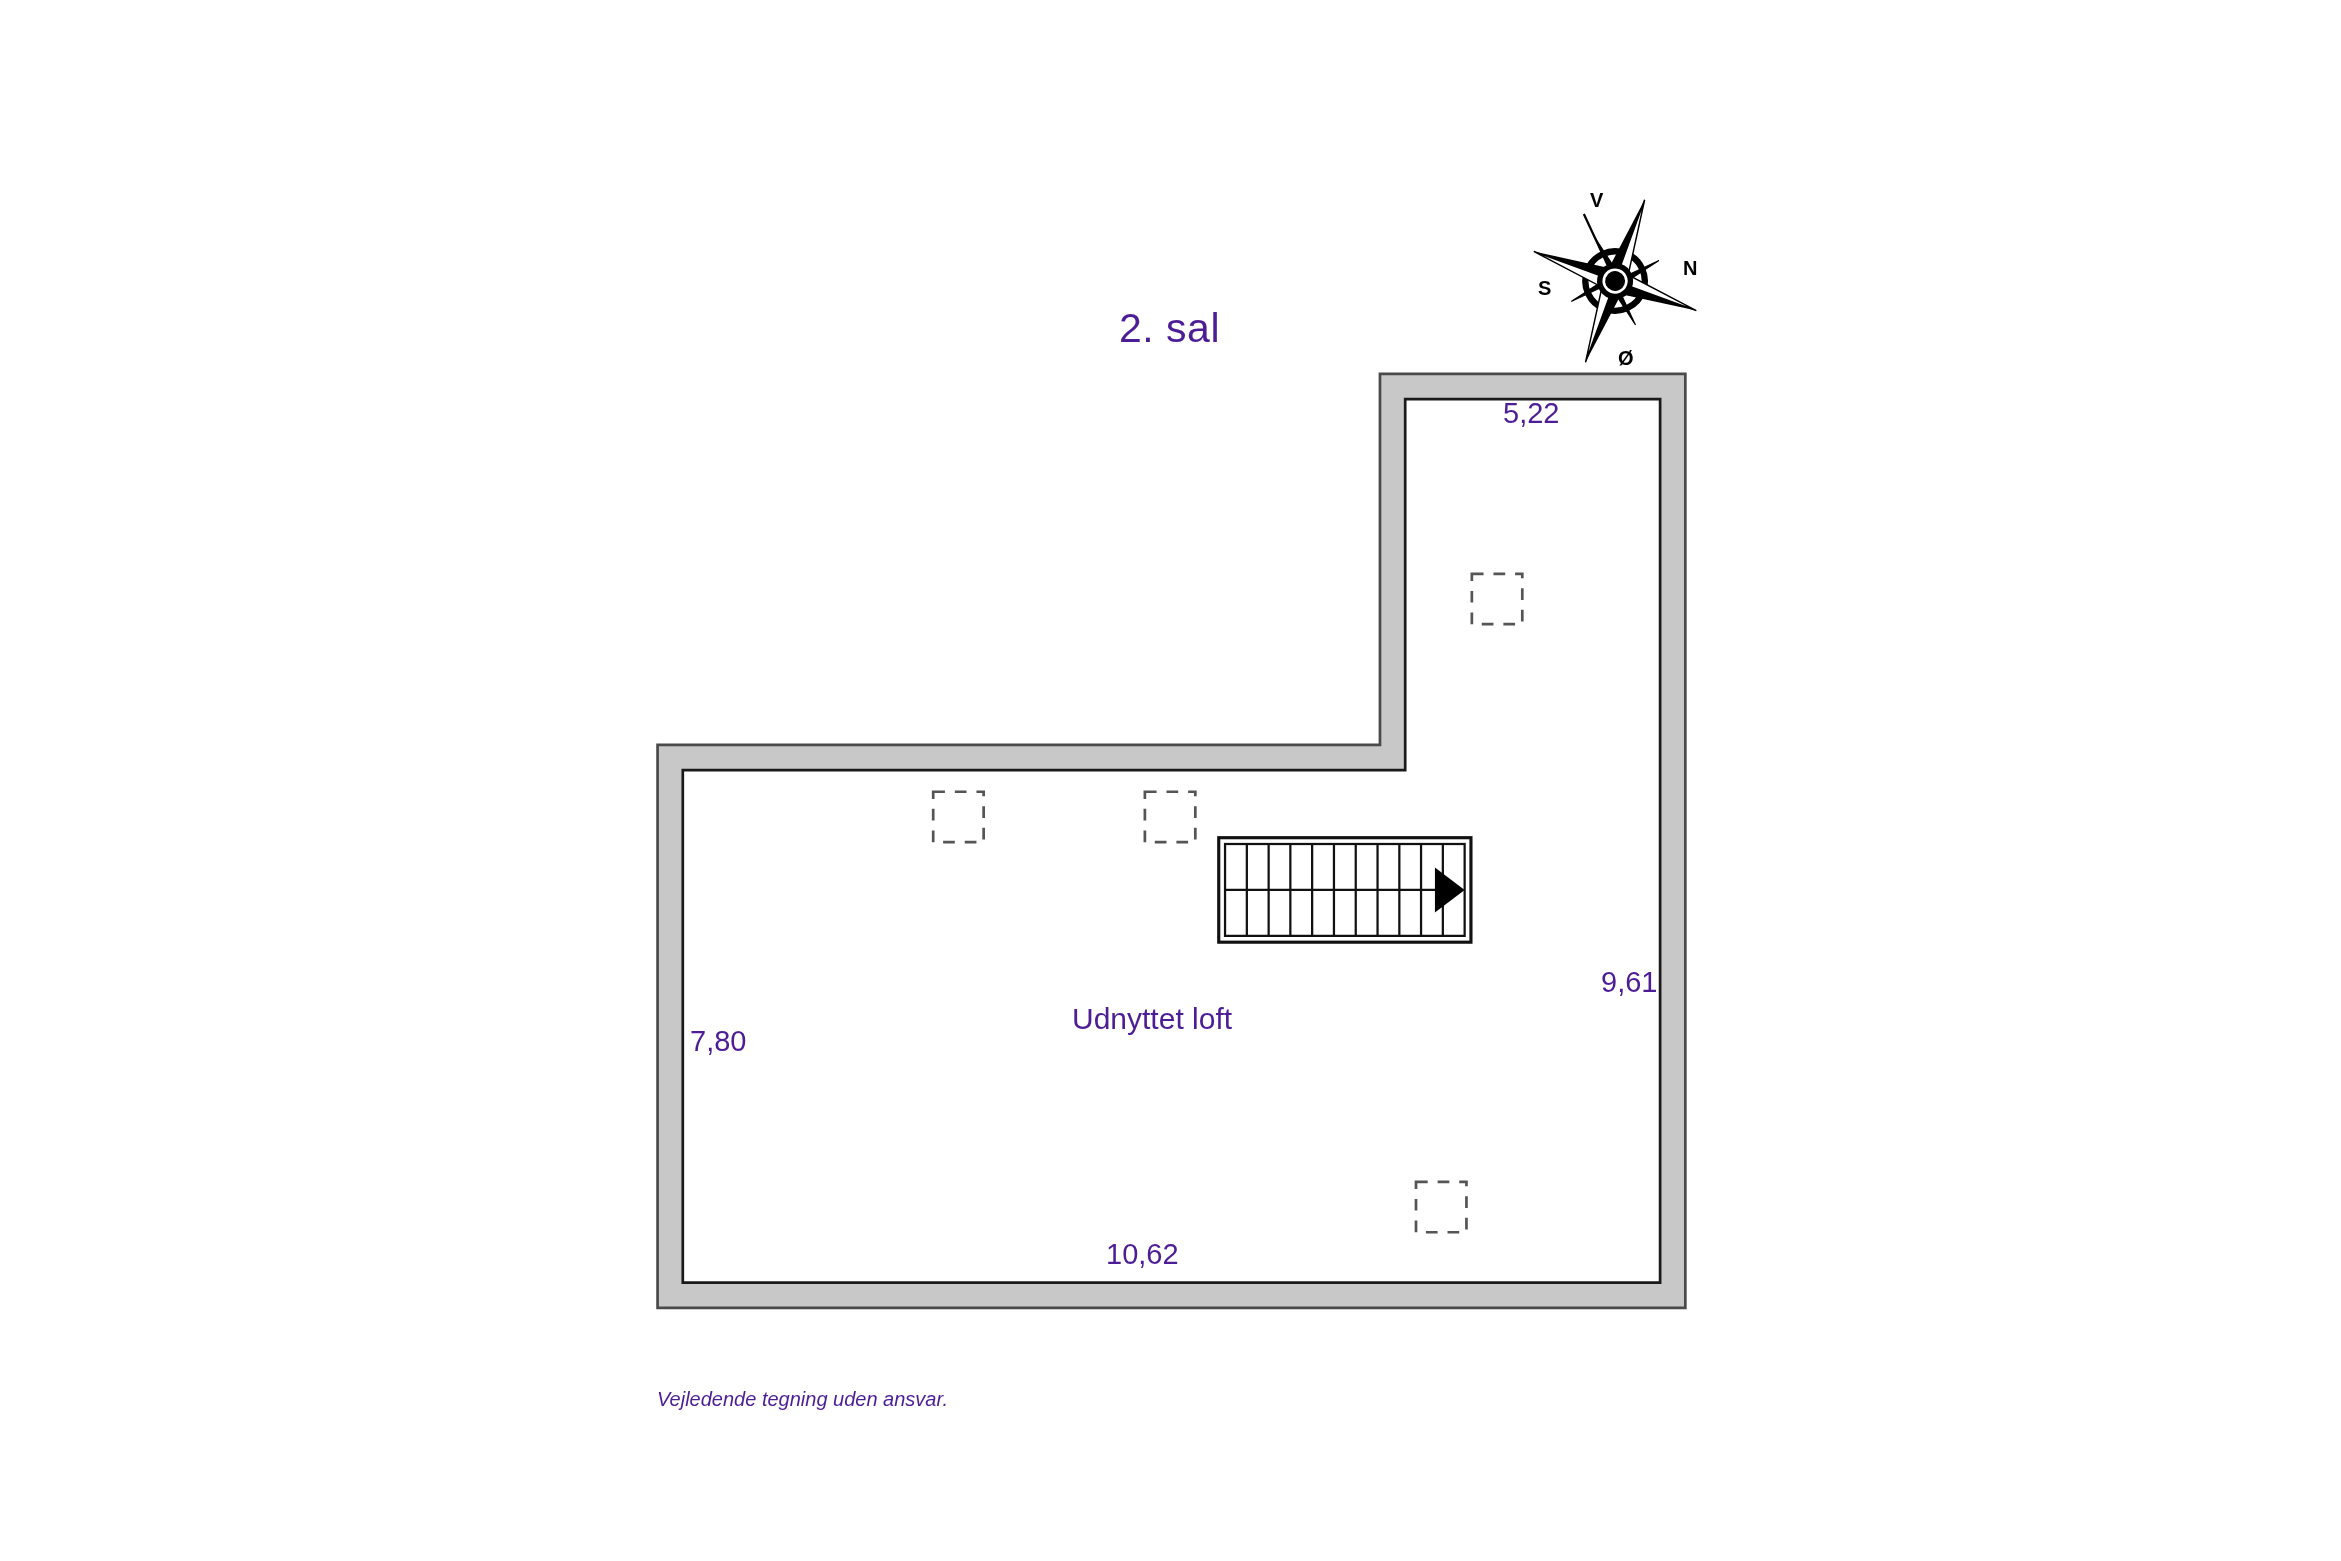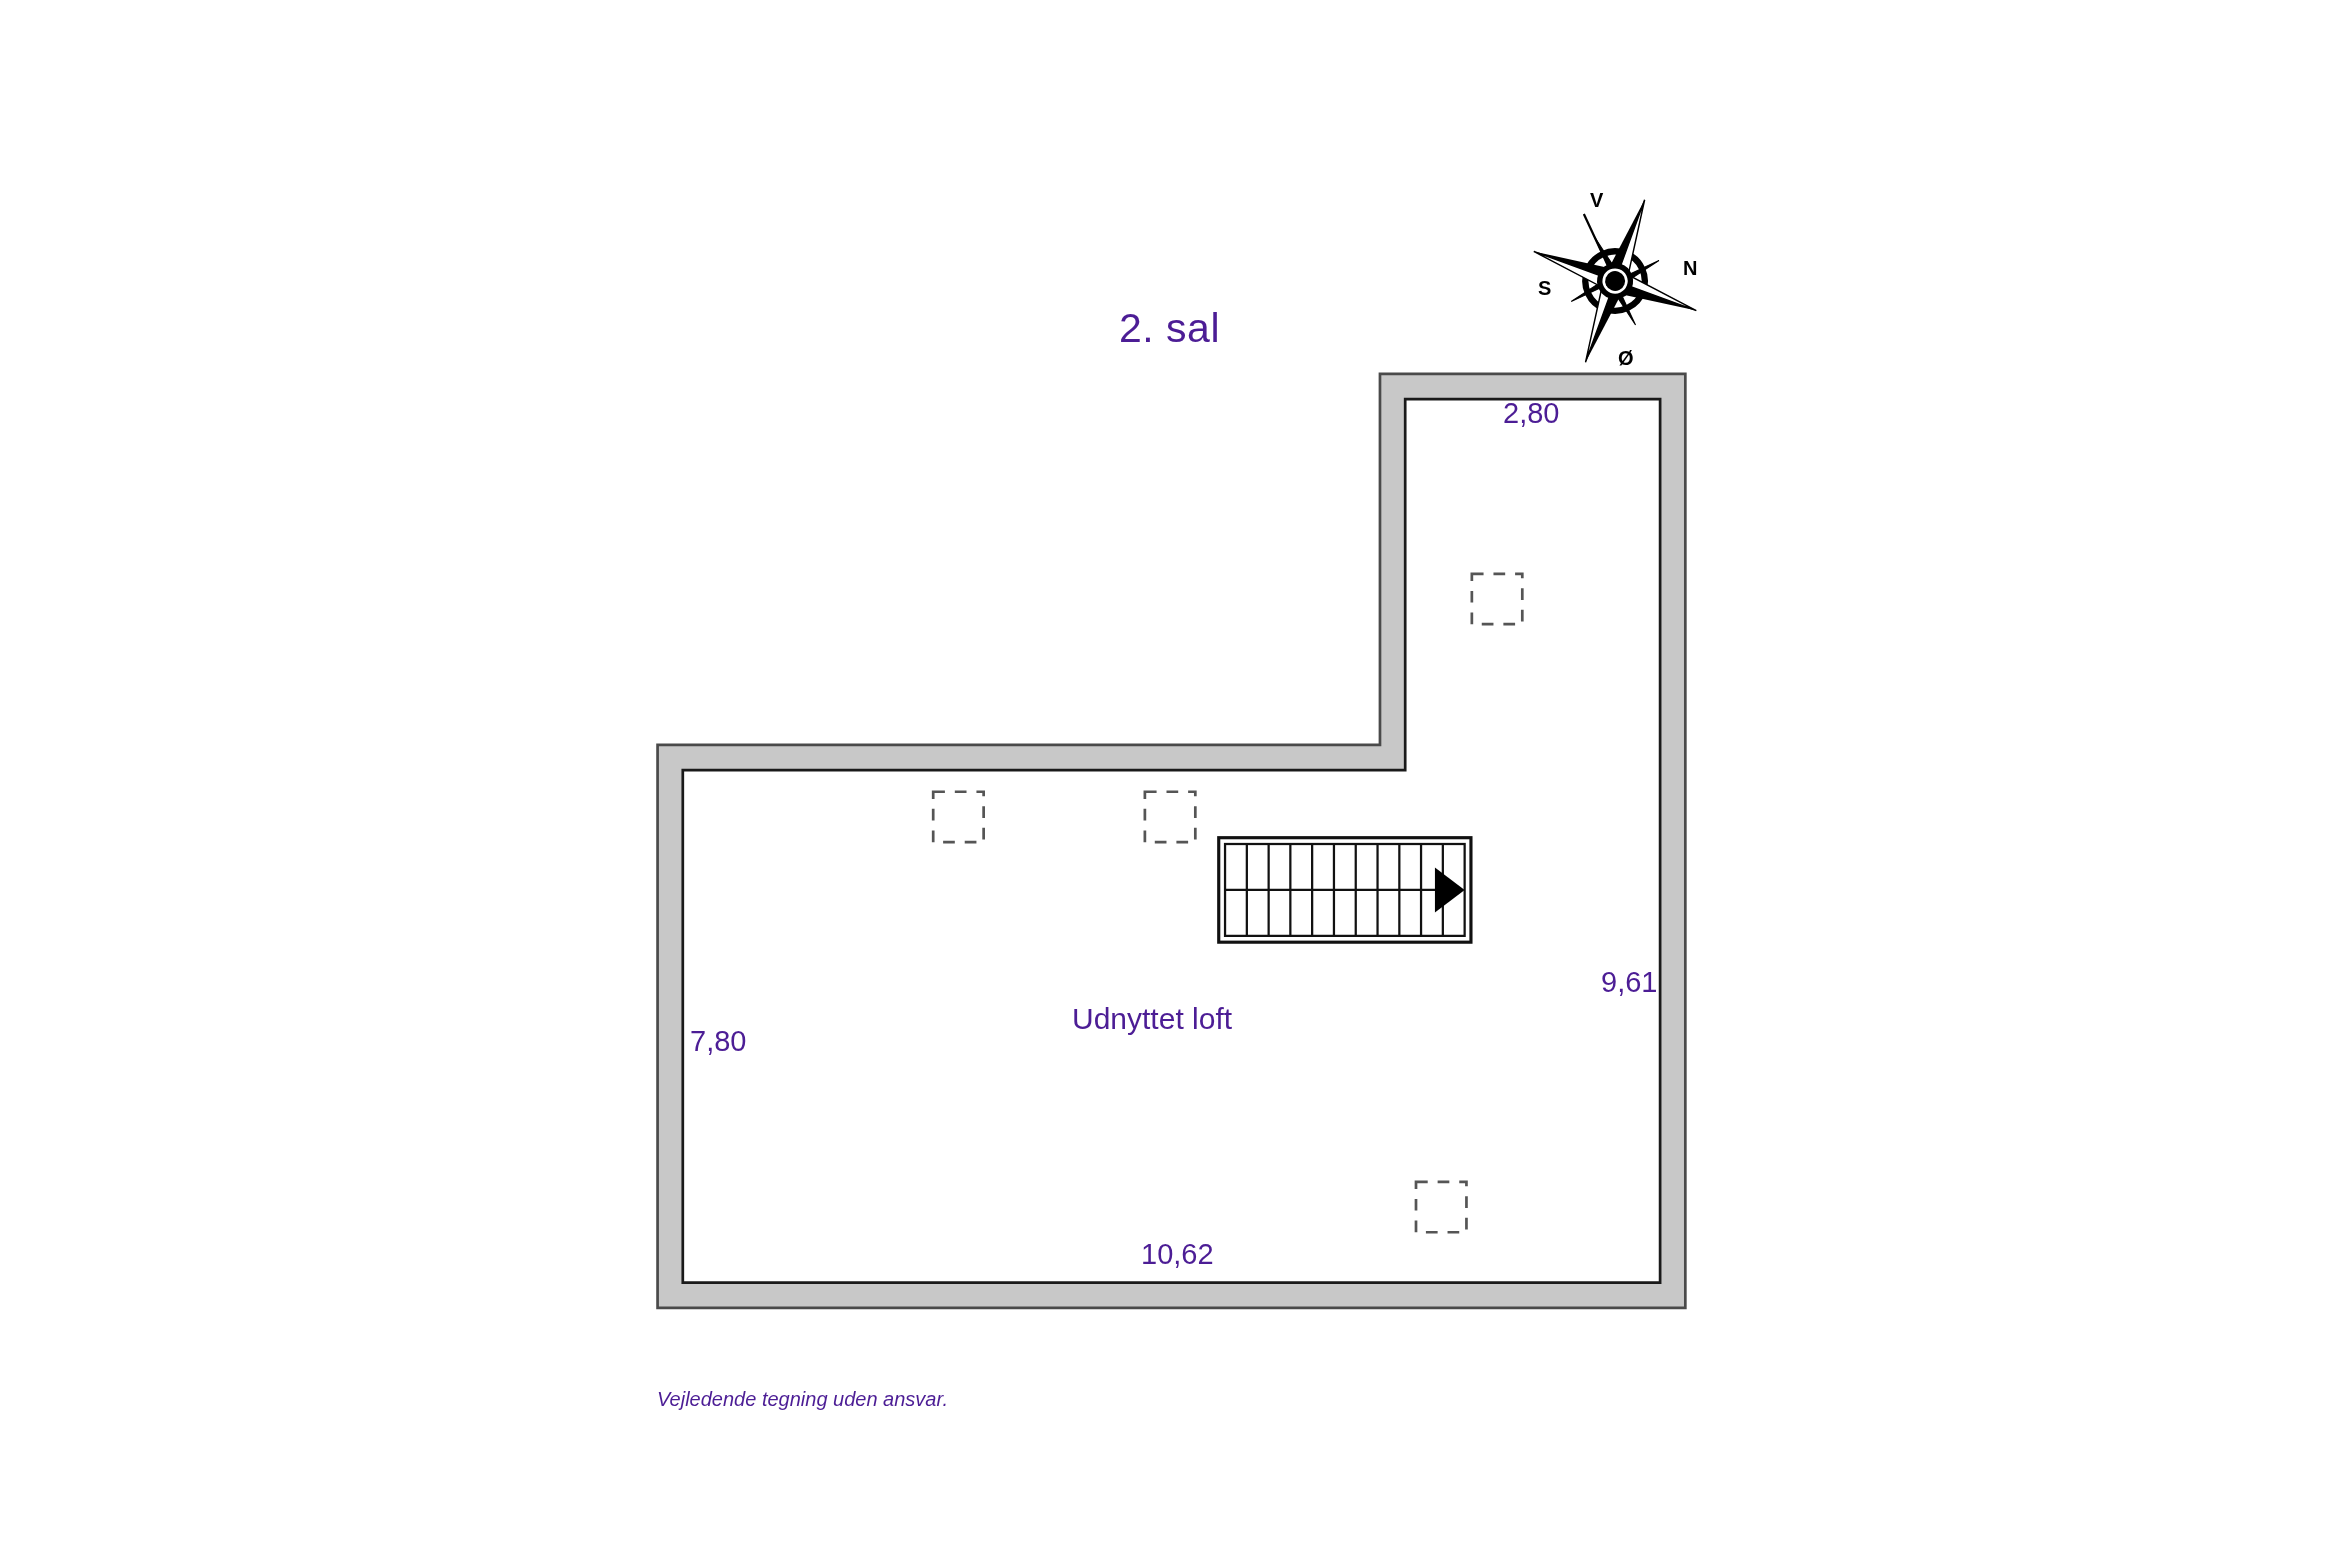--- a/index.html
+++ b/index.html
@@ -55,21 +55,21 @@
     left: 690px;
     top: 1027px;
   }
   #dim-right {
     font-size: 29px;
     left: 1601px;
     top: 968px;
   }
   #dim-bottom {
     font-size: 29px;
-    left: 1141px;
+    left: 1106px;
     top: 1240px;
     text-align: right;
   }
   #disclaimer {
     font-size: 20px;
     left: 657px;
     top: 1389px;
     font-style: italic;
   }
   .compass-letter {
@@ -178,21 +178,21 @@
 
   </svg>
 
   <div class="compass-letter" id="compass-label-v">V</div>
   <div class="compass-letter" id="compass-label-n">N</div>
   <div class="compass-letter" id="compass-label-s">S</div>
   <div class="compass-letter" id="compass-label-oe">Ø</div>
 
   <div class="txt" id="floor-title">2. sal</div>
 
-  <div class="txt" id="dim-top">2,80</div>
+  <div class="txt" id="dim-top">5,22</div>
   <div class="txt" id="dim-right">9,61</div>
   <div class="txt" id="dim-bottom">10,62</div>
   <div class="txt" id="dim-left">7,80</div>
 
   <div class="txt" id="room-label">Udnyttet loft</div>
 
   <div class="txt" id="disclaimer">Vejledende tegning uden ansvar.</div>
 
 </div>
 

